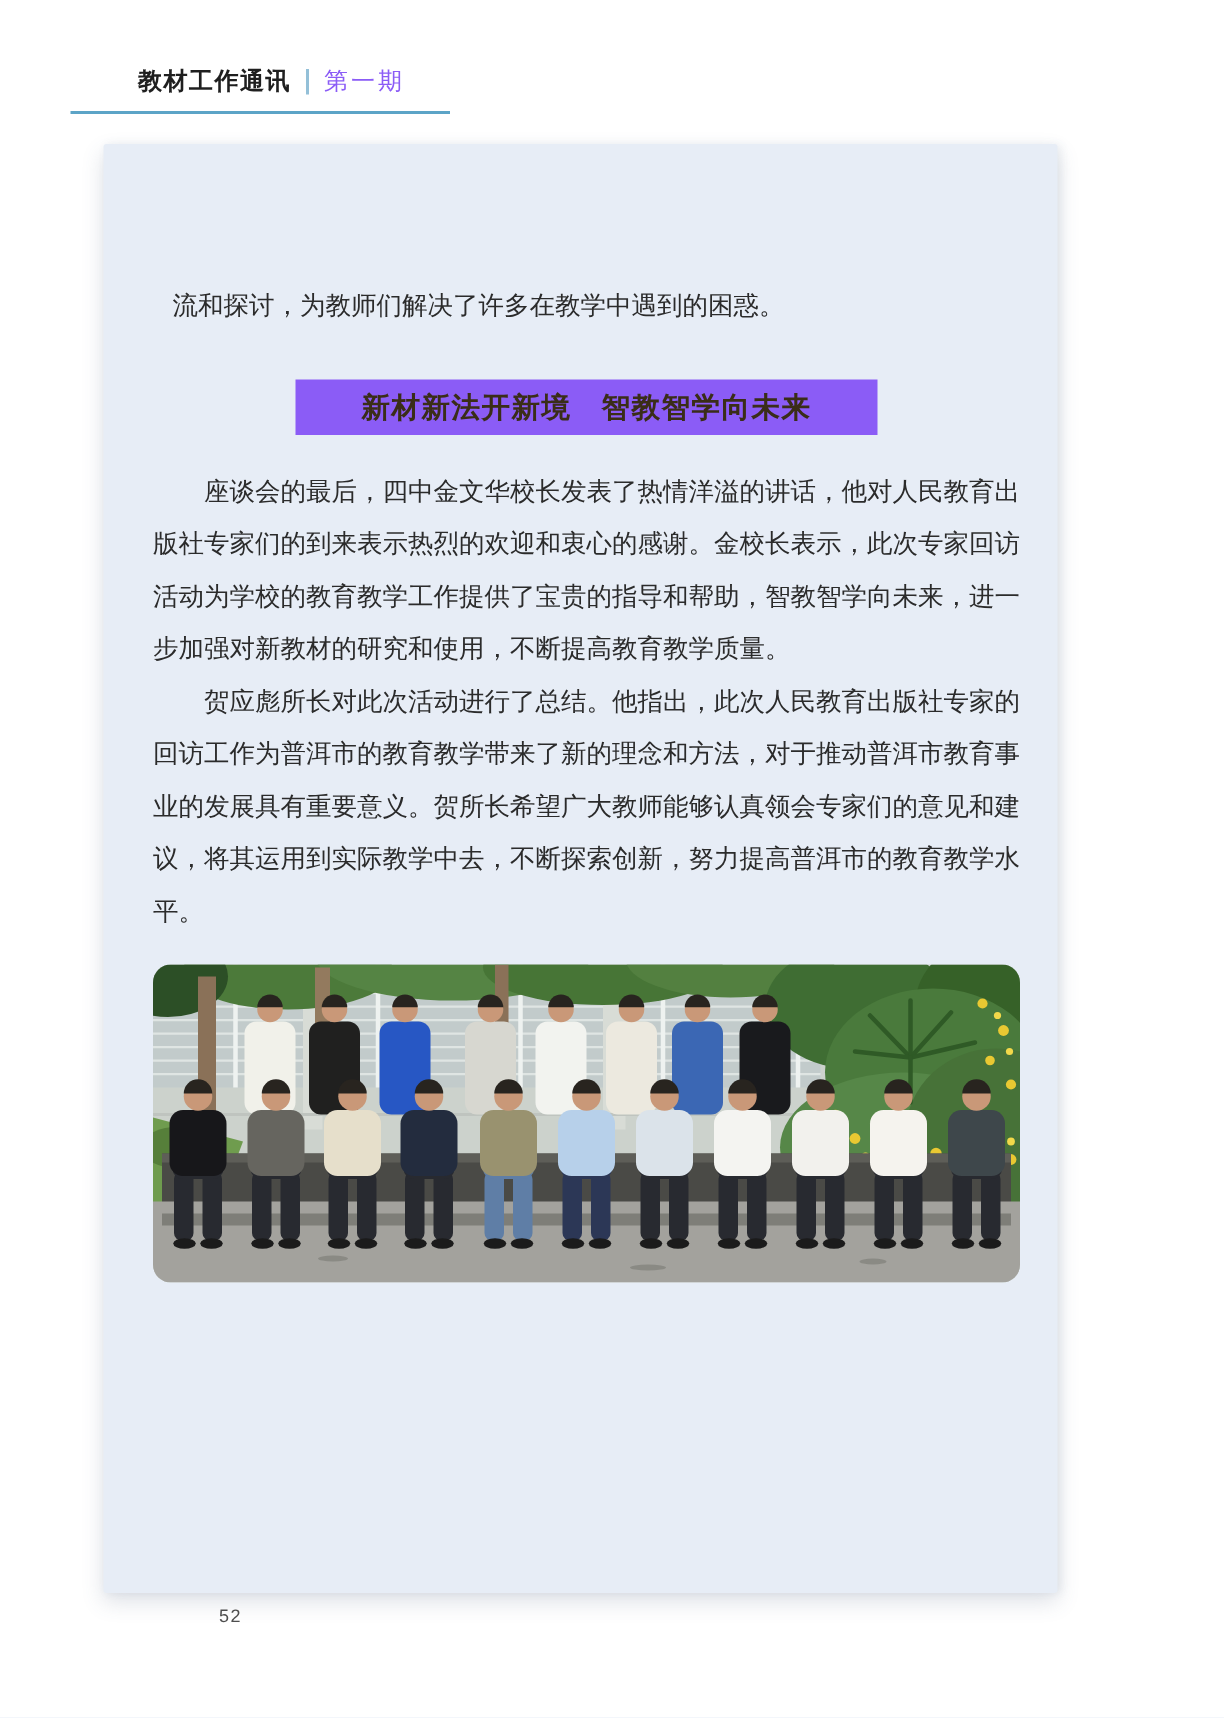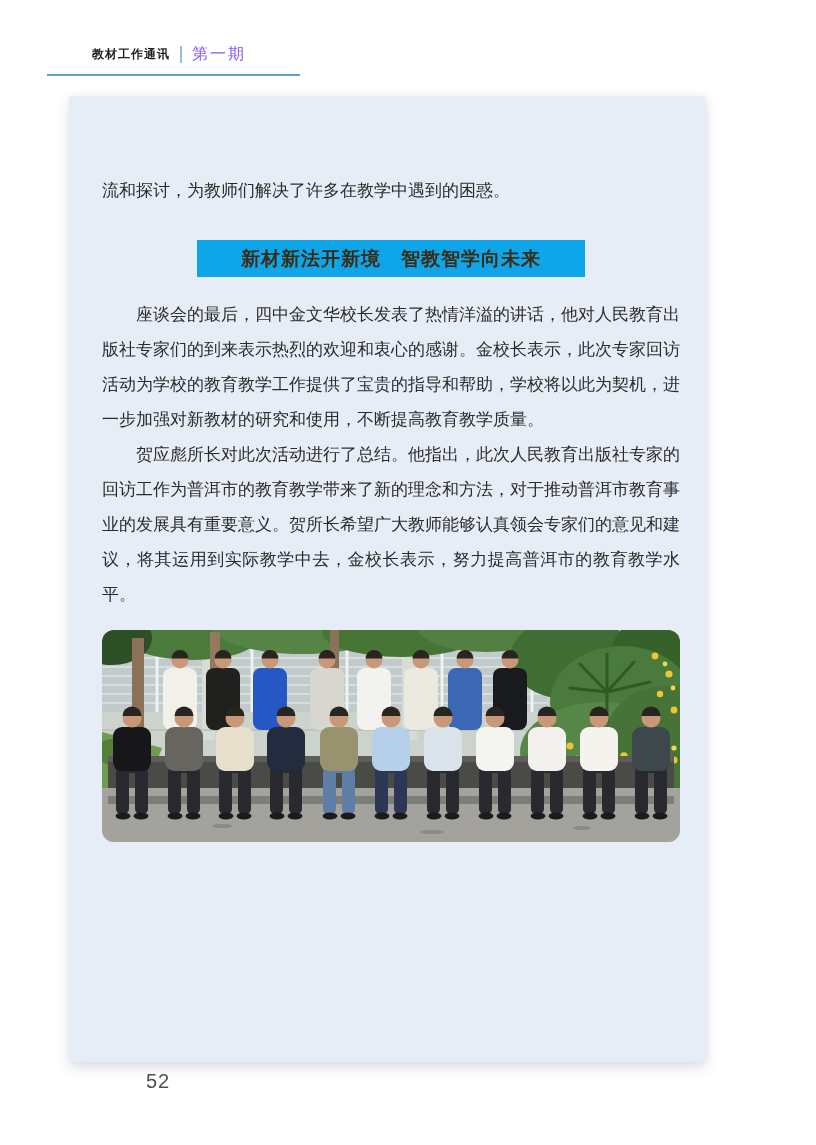--- a/index.html
+++ b/index.html
@@ -10,45 +10,45 @@
   }
   
   .page-header{
     position:absolute;left:47px;top:40px;width:253px;
     border-bottom:2px solid #5ca4c7;
     padding:4px 0 9px 45px;box-sizing:border-box;
     display:flex;align-items:center;
   }
   .page-header .title{
     font-family:"Liberation Sans","DejaVu Sans",sans-serif;
-    font-weight:bold;font-size:12px;color:#1f1f1f;letter-spacing:1px;white-space:nowrap;
+    font-weight:bold;font-size:16px;color:#1f1f1f;letter-spacing:1px;white-space:nowrap;
   }
   .page-header .divider{
     display:inline-block;width:0;height:17px;
     border-left:2px solid #94c0d8;margin:0 10px;
   }
   .page-header .issue{
     font-family:"Liberation Serif","DejaVu Serif",serif;
     font-size:16px;color:#8b5cf6;letter-spacing:2px;white-space:nowrap;
   }
   
   .panel{
     position:absolute;left:69px;top:96px;width:636px;height:966px;
     background:#e7edf6;border-radius:2px;
     box-shadow:0 6px 14px rgba(70,90,120,.18),2px 0 6px rgba(70,90,120,.08);
     box-sizing:border-box;
     padding:77px 25px 0 33px;
   }
   .continuation{
-    margin:0;font-size:17px;line-height:35px;color:#2b2b2b;
+    margin:13px;font-size:17px;line-height:35px;color:#2b2b2b;
     text-align:justify;
   }
   .banner{
     width:388px;height:37px;margin:32px auto 20px auto;
-    background:#0ea5e9;
+    background:#8b5cf6;
     display:flex;align-items:center;justify-content:center;
   }
   .banner .banner-text{
     font-family:"Liberation Sans","DejaVu Sans",sans-serif;
     font-weight:bold;font-size:19px;color:#3a2d18;letter-spacing:1px;white-space:nowrap;
   }
   .body-par{
     margin:0;font-size:17px;line-height:35px;color:#2b2b2b;
     text-align:justify;text-indent:2em;
   }
@@ -56,42 +56,42 @@
   .photo-frame{
     width:578px;height:212px;margin:18px 0 0 0;
     border-radius:12px;overflow:hidden;position:relative;
     background:#c9d0cb;
   }
   .photo-frame svg{display:block;width:100%;height:100%;}
   
   .page-number{
     position:absolute;left:146px;top:1070px;
     font-family:"Liberation Sans","DejaVu Sans",sans-serif;
-    font-size:20px;color:#4e4e4e;letter-spacing:1px;
+    font-size:12px;color:#4e4e4e;letter-spacing:1px;
   }
 </style>
 </head>
 <body>
 
 <div class="page-header">
   <span class="title">教材工作通讯</span>
   <span class="divider"></span>
   <span class="issue">第一期</span>
 </div>
 
 <div class="panel">
 
   <p class="continuation">流和探讨，为教师们解决了许多在教学中遇到的困惑。</p>
 
   <div class="banner">
     <span class="banner-text">新材新法开新境　智教智学向未来</span>
   </div>
 
-  <p class="body-par">座谈会的最后，四中金文华校长发表了热情洋溢的讲话，他对人民教育出版社专家们的到来表示热烈的欢迎和衷心的感谢。金校长表示，此次专家回访活动为学校的教育教学工作提供了宝贵的指导和帮助，学校将以此为契机，进一步加强对新教材的研究和使用，不断提高教育教学质量。</p>
-  <p class="body-par">贺应彪所长对此次活动进行了总结。他指出，此次人民教育出版社专家的回访工作为普洱市的教育教学带来了新的理念和方法，对于推动普洱市教育事业的发展具有重要意义。贺所长希望广大教师能够认真领会专家们的意见和建议，将其运用到实际教学中去，金校长表示，努力提高普洱市的教育教学水平。</p>
+  <p class="body-par">座谈会的最后，四中金文华校长发表了热情洋溢的讲话，他对人民教育出版社专家们的到来表示热烈的欢迎和衷心的感谢。金校长表示，此次专家回访活动为学校的教育教学工作提供了宝贵的指导和帮助，智教智学向未来，进一步加强对新教材的研究和使用，不断提高教育教学质量。</p>
+  <p class="body-par">贺应彪所长对此次活动进行了总结。他指出，此次人民教育出版社专家的回访工作为普洱市的教育教学带来了新的理念和方法，对于推动普洱市教育事业的发展具有重要意义。贺所长希望广大教师能够认真领会专家们的意见和建议，将其运用到实际教学中去，不断探索创新，努力提高普洱市的教育教学水平。</p>
 
   <div class="photo-frame">
     <svg viewBox="0 0 578 212" xmlns="http://www.w3.org/2000/svg">
       <defs>
         <g id="stand">
           <rect x="-17" y="8" width="34" height="62" rx="8" fill="currentColor"></rect>
           <circle cx="0" cy="0" r="8.5" fill="#c99878"></circle>
           <path d="M-8.5,-1.5 A8.5,8.5 0 0 1 8.5,-1.5 Z" fill="#28241f"></path>
         </g>
         <g id="sit">

